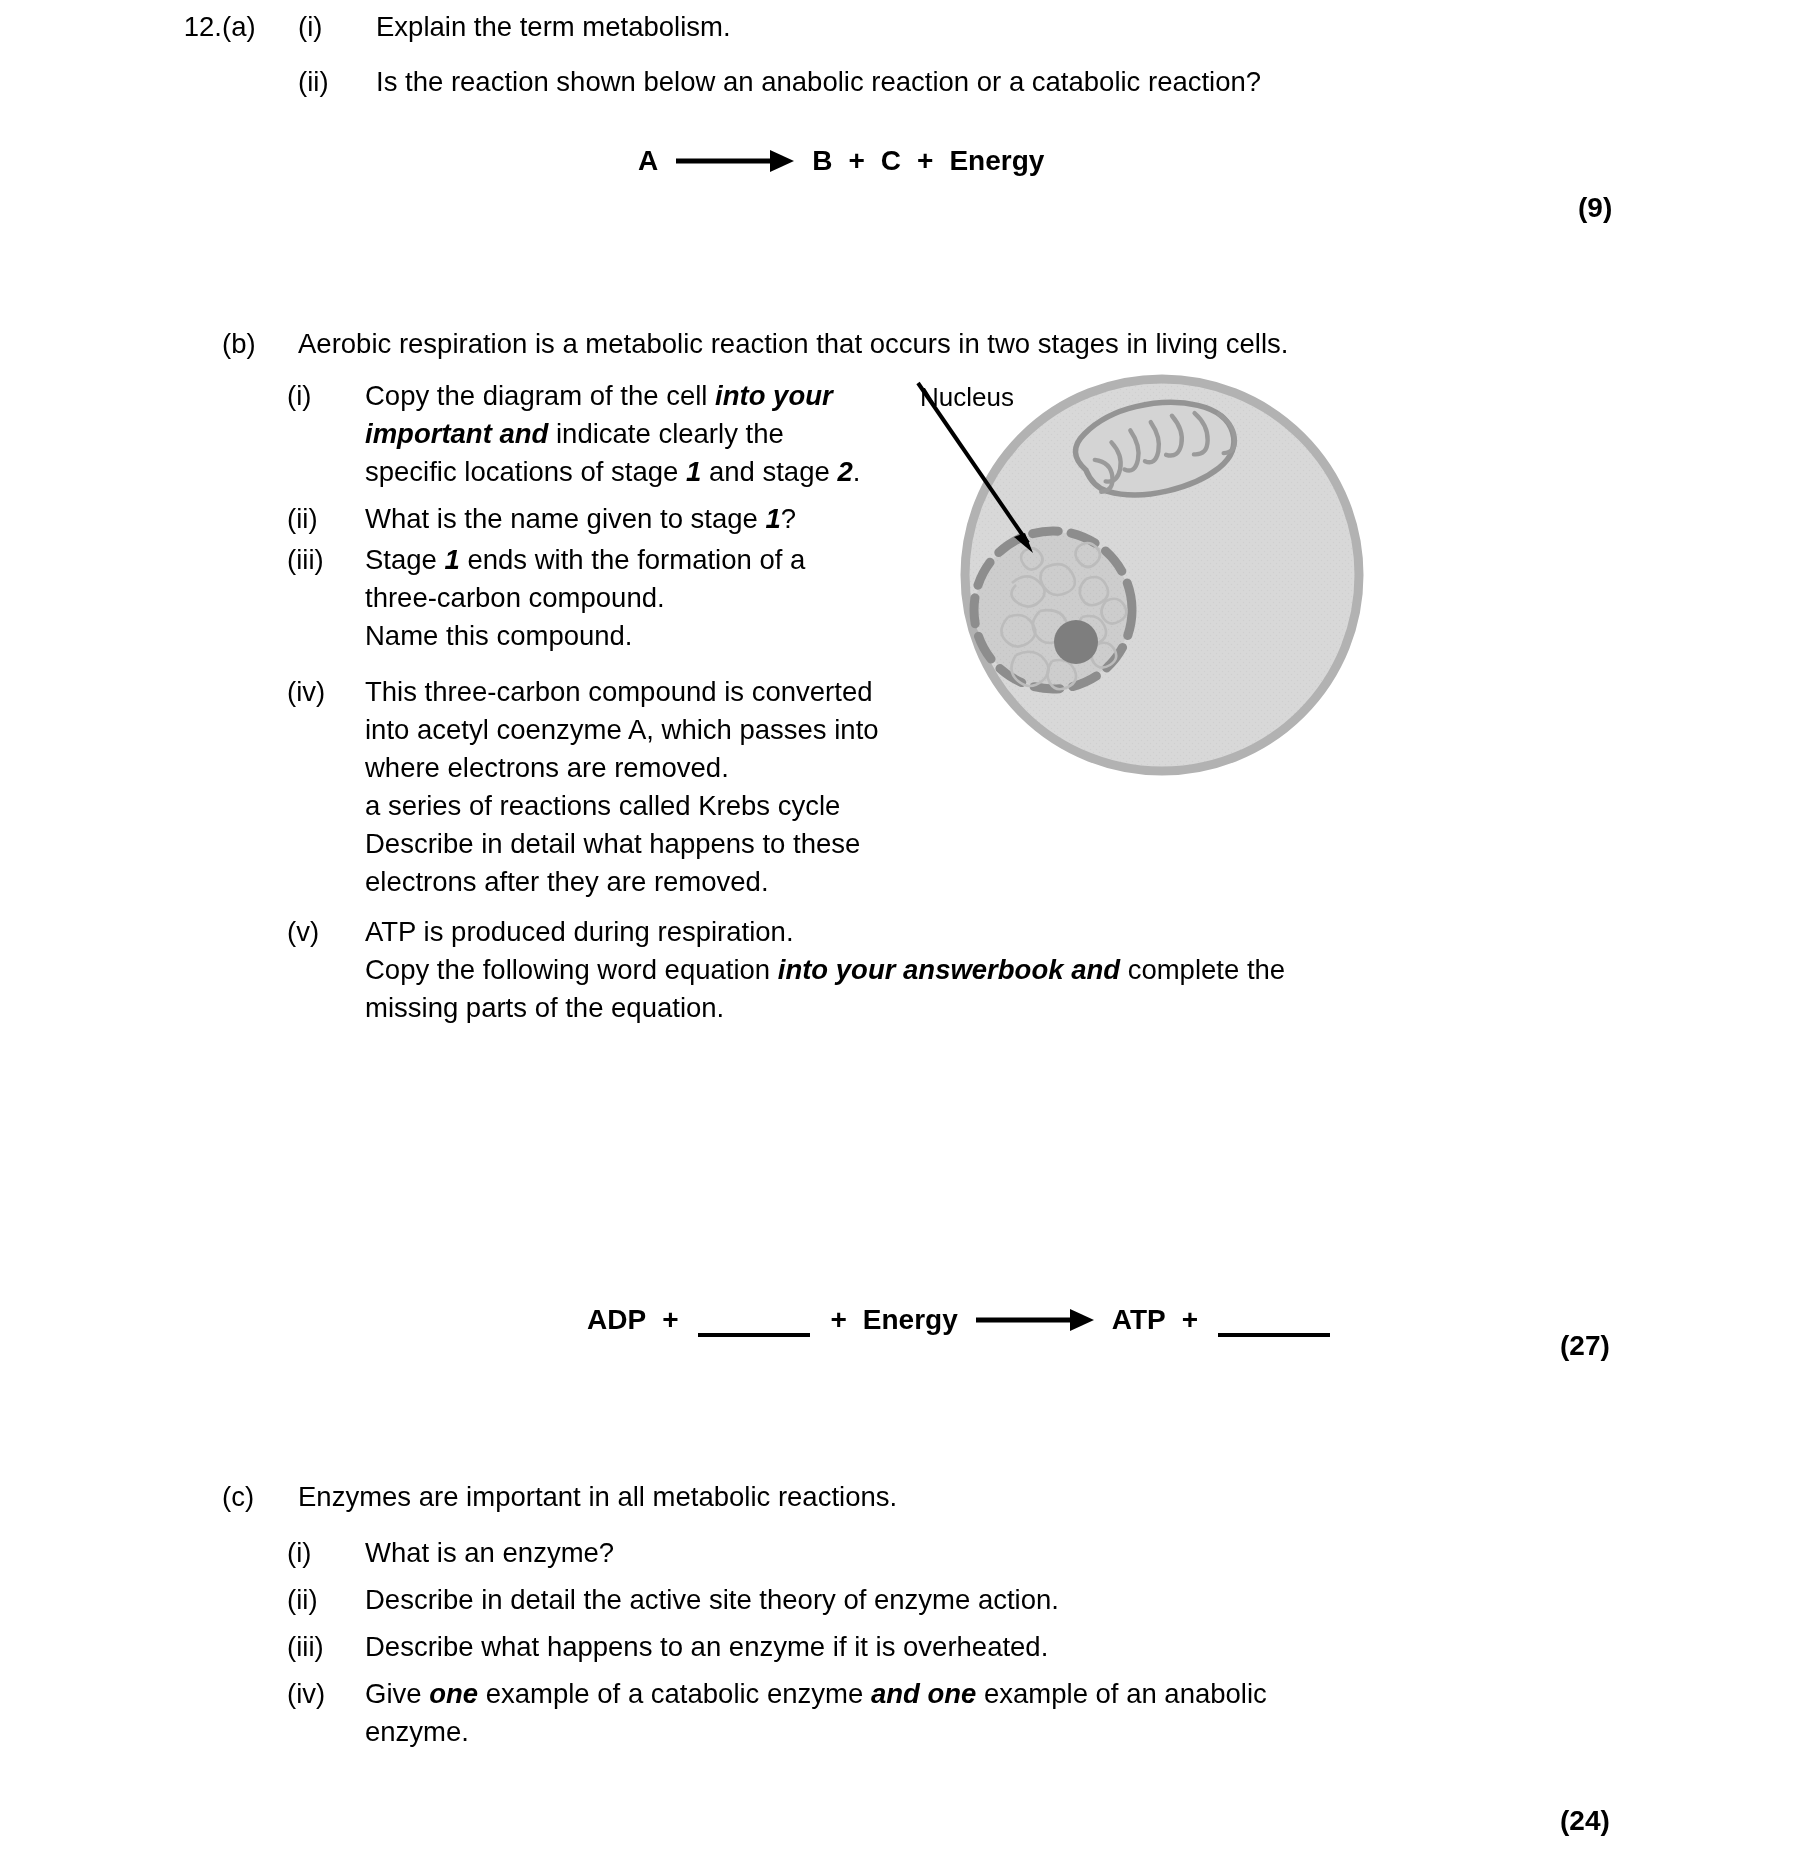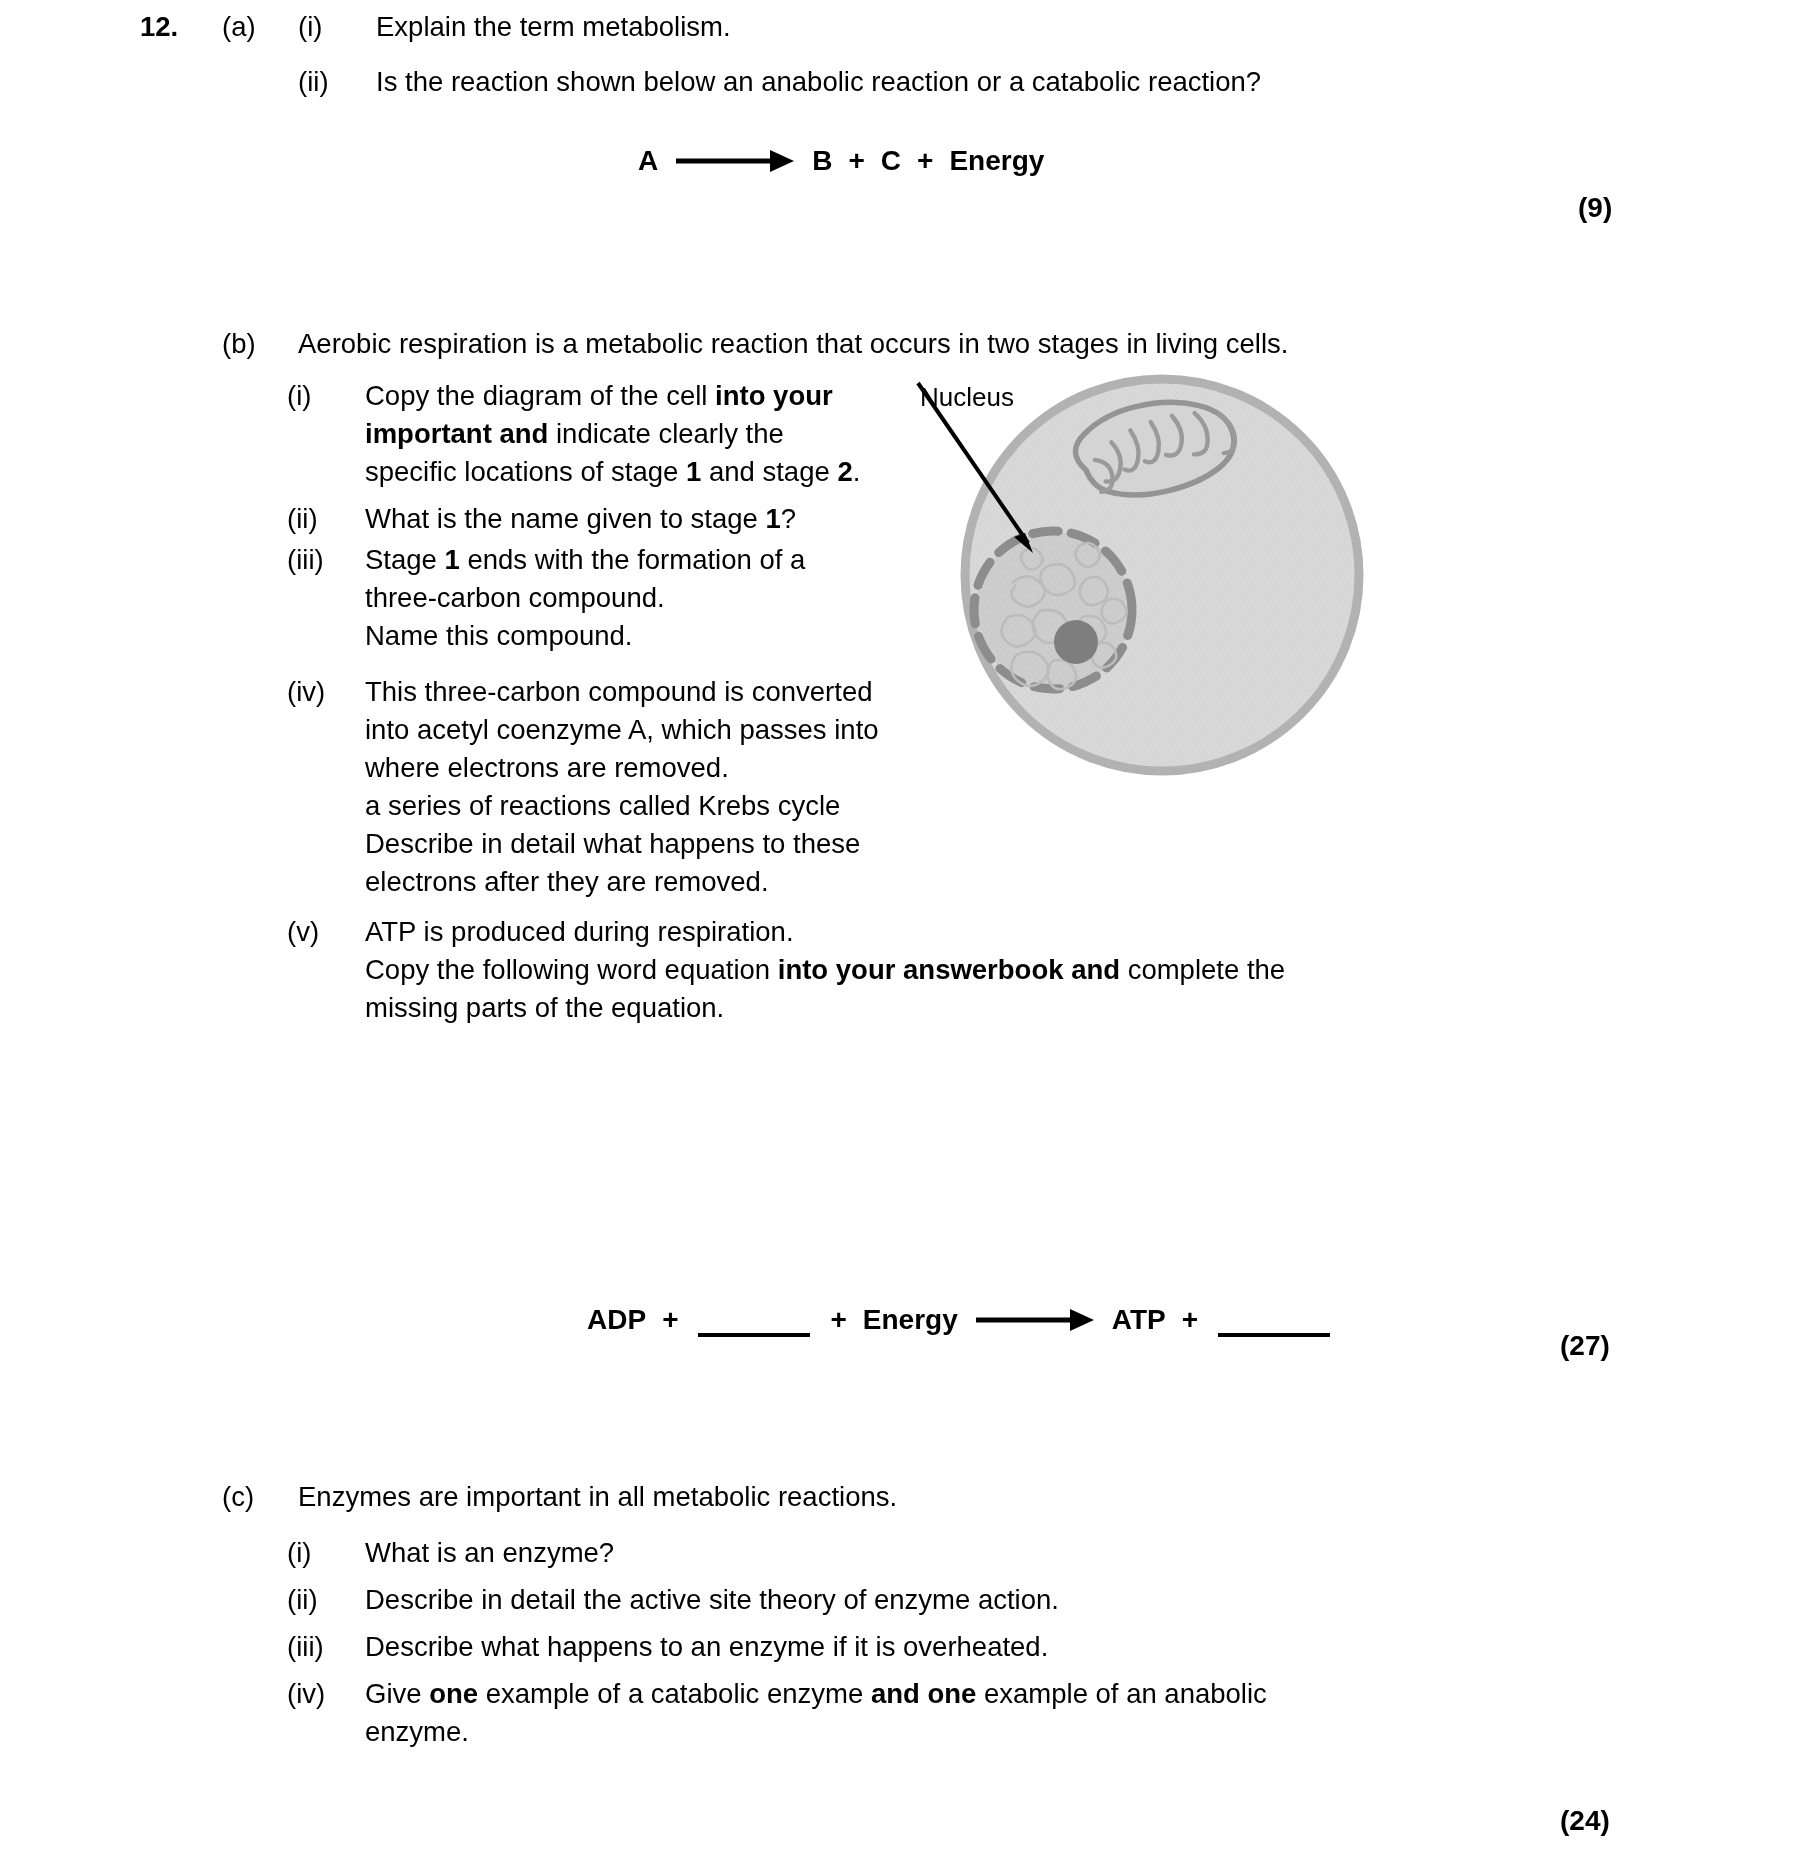--- a/index.html
+++ b/index.html
@@ -13,34 +13,35 @@
     font-family: "Liberation Sans", sans-serif;
     color: #000000;
     position: relative;
     overflow: hidden;
   }
   .page {
     position: relative;
     width: 1818px;
     height: 1871px;
   }
-  .bold { font-weight: bold; }
+  .bold { font-weight: bold; font-style: italic; }
   .ital { }
 
   
   .row {
     display: flex;
     align-items: flex-start;
   }
   .col-qnum {
     width: 82px;
     flex: 0 0 82px;
-    font-weight: bold;
+    font-weight: normal;
     font-size: 27.5px;
     line-height: 38px;
+    text-align: right;
   }
   .col-alpha {
     width: 76px;
     flex: 0 0 76px;
     font-size: 27.5px;
     line-height: 38px;
   }
   .col-roman {
     width: 78px;
     flex: 0 0 78px;

